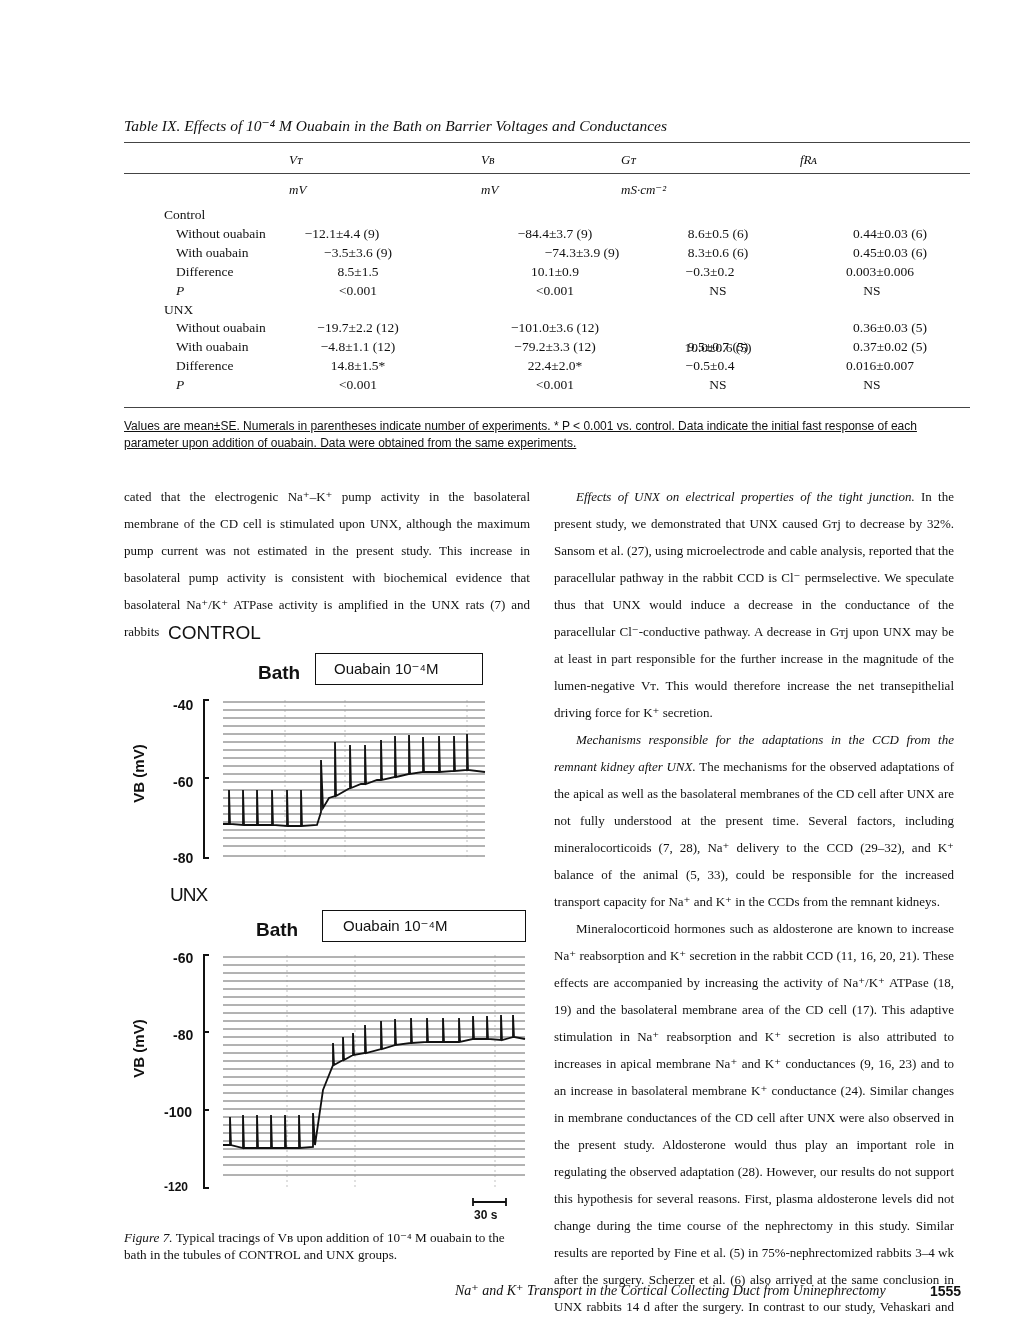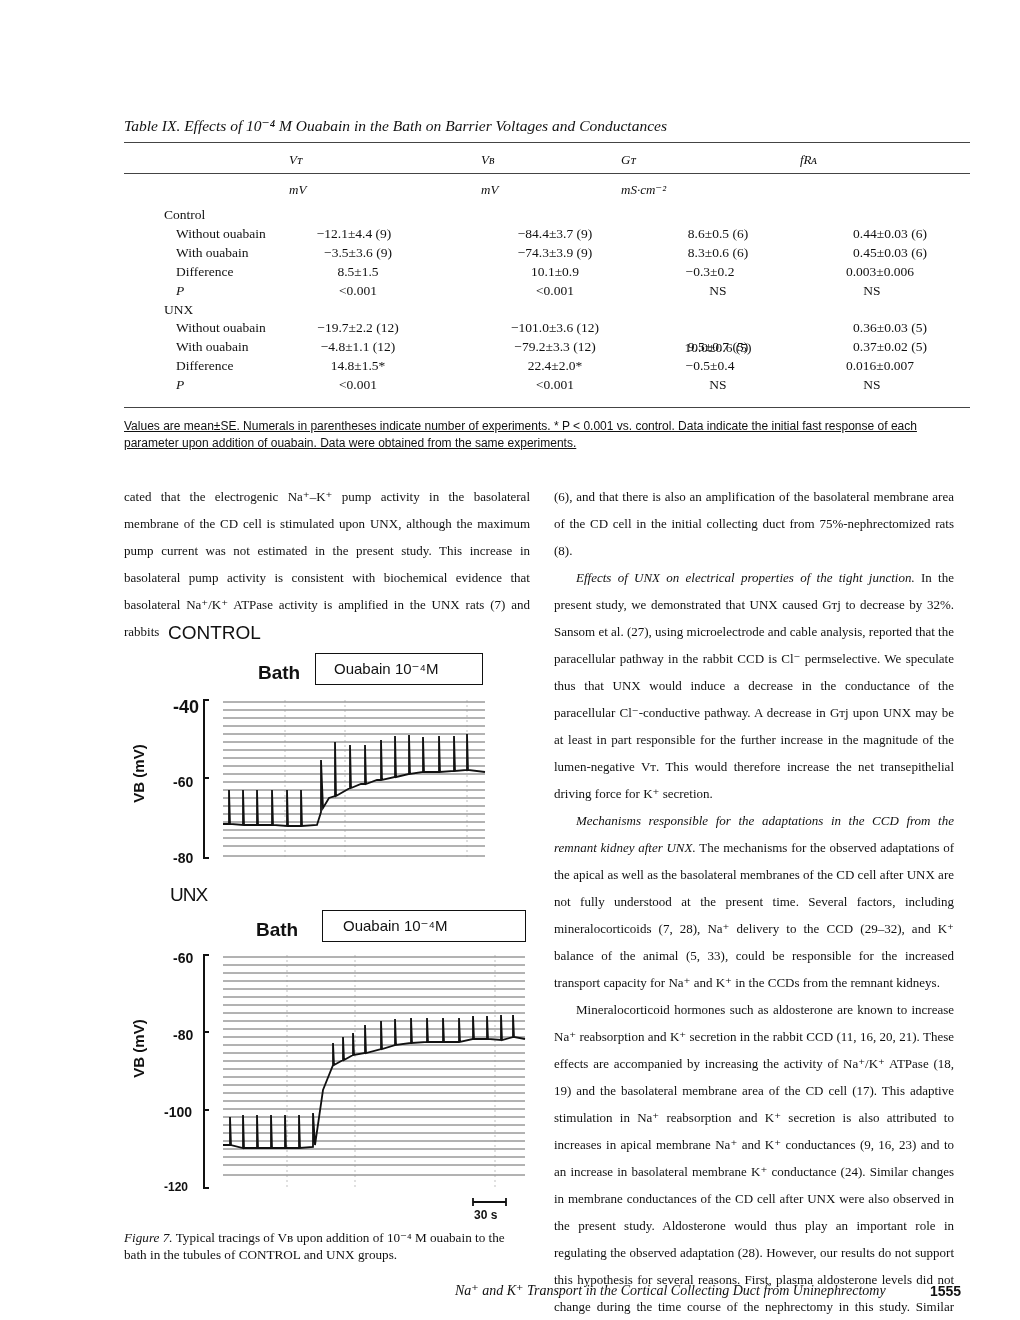--- a/index.html
+++ b/index.html
@@ -32,28 +32,28 @@
 <div class="colhead" style="left:800px; top:152px;">fRᴀ</div>
 <div class="hline" style="left:124px; top:173px; width:846px;"></div>
 
 <div class="colhead" style="left:289px; top:182px;">mV</div>
 <div class="colhead" style="left:481px; top:182px;">mV</div>
 <div class="colhead" style="left:621px; top:182px;">mS·cm⁻²</div>
 
 <div class="rowlabel" style="left:164px; top:207px;">Control</div>
 
 <div class="rowlabel" style="left:176px; top:226px;">Without ouabain</div>
-<div class="cell c" style="left:254px; top:226px;">−12.1±4.4 (9)</div>
+<div class="cell c" style="left:242px; top:226px;">−12.1±4.4 (9)</div>
 <div class="cell c" style="left:455px; top:226px;">−84.4±3.7 (9)</div>
 <div class="cell c" style="left:618px; top:226px;">8.6±0.5 (6)</div>
 <div class="cell c" style="left:790px; top:226px;">0.44±0.03 (6)</div>
 
 <div class="rowlabel" style="left:176px; top:245px;">With ouabain</div>
 <div class="cell c" style="left:258px; top:245px;">−3.5±3.6 (9)</div>
-<div class="cell c" style="left:455px; top:245px;">−74.3±3.9 (9)</div>
+<div class="cell c" style="left:482px; top:245px;">−74.3±3.9 (9)</div>
 <div class="cell c" style="left:618px; top:245px;">8.3±0.6 (6)</div>
 <div class="cell c" style="left:790px; top:245px;">0.45±0.03 (6)</div>
 
 <div class="rowlabel" style="left:176px; top:264px;">Difference</div>
 <div class="cell c" style="left:258px; top:264px;">8.5±1.5</div>
 <div class="cell c" style="left:455px; top:264px;">10.1±0.9</div>
 <div class="cell c" style="left:610px; top:264px;">−0.3±0.2</div>
 <div class="cell c" style="left:780px; top:264px;">0.003±0.006</div>
 
 <div class="rowlabel" style="left:176px; top:283px; font-style:italic;">P</div>
@@ -95,21 +95,21 @@
   <p>cated that the electrogenic Na⁺–K⁺ pump activity in the basolateral membrane of the CD cell is stimulated upon UNX, although the maximum pump current was not estimated in the present study. This increase in basolateral pump activity is consistent with biochemical evidence that basolateral Na⁺/K⁺ ATPase activity is amplified in the UNX rats (7) and rabbits</p>
 </div>
 
 <div>
 
   <div class="fig-label" style="left:168px; top:622px; font-size:19px; font-weight:normal;">CONTROL</div>
   <div class="fig-label" style="left:258px; top:662px; font-size:19px;">Bath</div>
   <div class="abs" style="left:315px; top:653px; width:166px; height:30px; border:1.5px solid #111;">
     <div class="fig-label" style="left:18px; top:6px; font-size:15px; font-weight:normal;">Ouabain 10⁻⁴M</div>
   </div>
-  <div class="fig-label" style="left:173px; top:697px; font-size:18px;">-40</div>
+  <div class="fig-label" style="left:173px; top:697px; font-size:14px;">-40</div>
   <div class="fig-label" style="left:173px; top:774px; font-size:14px;">-60</div>
   <div class="fig-label" style="left:173px; top:850px; font-size:14px;">-80</div>
   <div class="fig-label" style="left:108px; top:765px; font-size:15px; transform:rotate(-90deg); transform-origin:center; width:60px; text-align:center;">VB (mV)</div>
 
   <svg class="abs" style="left:195px; top:690px;" width="295" height="180">
 
     <path d="M14,10 L9,10 L9,168 L14,168" fill="none" stroke="#111" stroke-width="2"></path>
     <line x1="9" y1="88" x2="14" y2="88" stroke="#111" stroke-width="2"></line>
 
     <g stroke="#555" stroke-width="0.9">
@@ -200,20 +200,19 @@
     <path d="M3,2 L3,10 M3,6 L36,6 M36,2 L36,10" stroke="#111" stroke-width="1.8" fill="none"></path>
   </svg>
   <div class="fig-label" style="left:474px; top:1208px; font-size:12px;">30 s</div>
 
   <div class="abs fig-caption">
     <span style="font-style:italic;">Figure 7.</span><span> Typical tracings of Vʙ upon addition of 10⁻⁴ M ouabain to the bath in the tubules of CONTROL and UNX groups.</span>
   </div>
 </div>
 
 <div class="col-text" style="left:554px; top:483px; width:400px;">
-  <p>(6), and that there is also an amplification of the basolateral membrane area of the CD cell in the initial collecting duct from 75%-nephrectomized rats (8).</p>
   <p class="indent"><span style="font-style:italic;">Effects of UNX on electrical properties of the tight junction.</span><span> In the present study, we demonstrated that UNX caused Gᴛj to decrease by 32%. Sansom et al. (27), using microelectrode and cable analysis, reported that the paracellular pathway in the rabbit CCD is Cl⁻ permselective. We speculate thus that UNX would induce a decrease in the conductance of the paracellular Cl⁻-conductive pathway. A decrease in Gᴛj upon UNX may be at least in part responsible for the further increase in the magnitude of the lumen-negative Vᴛ. This would therefore increase the net transepithelial driving force for K⁺ secretion.</span></p>
   <p class="indent"><span style="font-style:italic;">Mechanisms responsible for the adaptations in the CCD from the remnant kidney after UNX.</span><span> The mechanisms for the observed adaptations of the apical as well as the basolateral membranes of the CD cell after UNX are not fully understood at the present time. Several factors, including mineralocorticoids (7, 28), Na⁺ delivery to the CCD (29–32), and K⁺ balance of the animal (5, 33), could be responsible for the increased transport capacity for Na⁺ and K⁺ in the CCDs from the remnant kidneys.</span></p>
   <p class="indent">Mineralocorticoid hormones such as aldosterone are known to increase Na⁺ reabsorption and K⁺ secretion in the rabbit CCD (11, 16, 20, 21). These effects are accompanied by increasing the activity of Na⁺/K⁺ ATPase (18, 19) and the basolateral membrane area of the CD cell (17). This adaptive stimulation in Na⁺ reabsorption and K⁺ secretion is also attributed to increases in apical membrane Na⁺ and K⁺ conductances (9, 16, 23) and to an increase in basolateral membrane K⁺ conductance (24). Similar changes in membrane conductances of the CD cell after UNX were also observed in the present study. Aldosterone would thus play an important role in regulating the observed adaptation (28). However, our results do not support this hypothesis for several reasons. First, plasma aldosterone levels did not change during the time course of the nephrectomy in this study. Similar results are reported by Fine et al. (5) in 75%-nephrectomized rabbits 3–4 wk after the surgery. Scherzer et al. (6) also arrived at the same conclusion in UNX rabbits 14 d after the surgery. In contrast to our study, Vehaskari and Herndon (28) reported that plasma aldosterone levels were significantly elevated at 16 h and 7 d in</p>
 </div>
 
 <div class="abs running-head">Na⁺ and K⁺ Transport in the Cortical Collecting Duct from Uninephrectomy</div>
 <div class="abs page-num">1555</div>
 
 </body></html>

